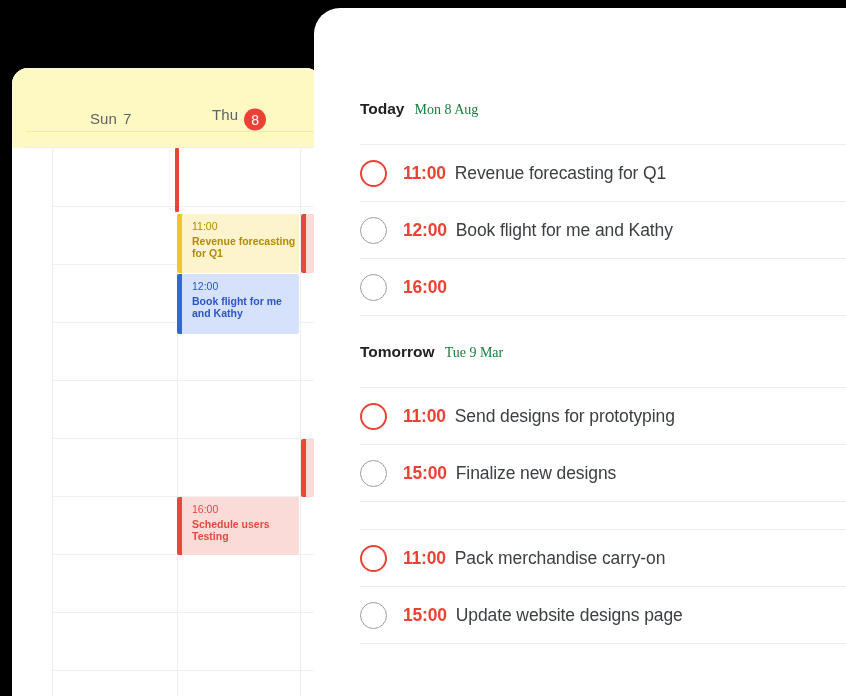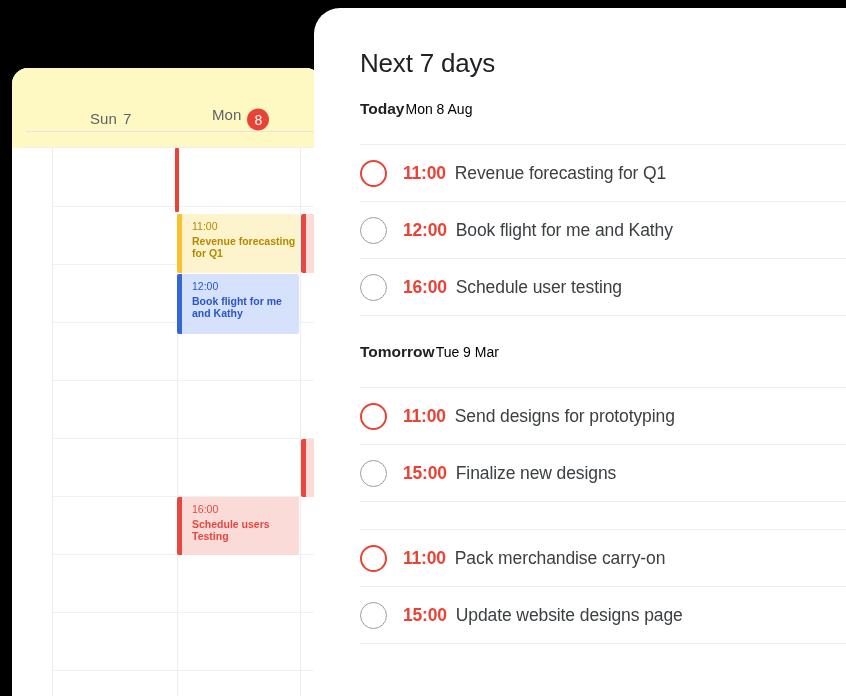--- a/index.html
+++ b/index.html
@@ -155,22 +155,23 @@
     padding: 0 0 0 46px;
     height: 44px;
   }
   .day-head .dayname {
     font-size: 15.5px;
     font-weight: bold;
     color: #202124;
   }
   .day-head .daydate {
     font-size: 14px;
-    color: #000000;
-    margin-left: 1px;
+    color: #15803d;
+    margin-left: 10px;
+    font-family: Liberation Serif, serif;
   }
 
   .task-row {
     position: relative;
     display: flex;
     align-items: center;
     height: 57px;
     margin-left: 46px;
     border-top: 1px solid #ededed;
   }
@@ -212,21 +213,21 @@
 
 <div id="stage">
 
   <div id="calendar-card">
 
     <div class="cal-header">
       <div class="cal-daylabel" style="left:78px;">
         <span>Sun</span><span class="daynum">7</span>
       </div>
       <div class="cal-daylabel is-today" style="left:200px;">
-        <span>Mon</span><span class="daynum">8</span>
+        <span>Thu</span><span class="daynum">8</span>
       </div>
     </div>
 
     <div class="cal-head-rule"></div>
     <div class="cal-head-rule2"></div>
 
     <div class="cal-grid">
 
       <div class="hline" style="top:58px;"></div>
       <div class="hline" style="top:116px;"></div>
@@ -266,21 +267,20 @@
 
       <div class="cal-event ev-red" style="left:289px; top:291px; width:122px; height:58px;">
         <span class="ev-time">15:00</span>
         <span class="ev-title">Finalize new designs</span>
       </div>
     </div>
   </div>
 
   <div id="agenda-panel">
 
-    <h1 class="agenda-title">Next 7 days</h1>
 
     <div class="agenda-scroll">
 
       <div class="day-group">
         <div class="day-head">
           <span class="dayname">Today</span>
           <span class="daydate">Mon 8 Aug</span>
         </div>
 
         <div class="task-row">
@@ -291,21 +291,20 @@
 
         <div class="task-row">
           <span class="task-circle"></span>
           <span class="task-time">12:00</span>
           <span class="task-text">Book flight for me and Kathy</span>
         </div>
 
         <div class="task-row">
           <span class="task-circle"></span>
           <span class="task-time">16:00</span>
-          <span class="task-text">Schedule user testing</span>
         </div>
         <div class="bottom-rule"></div>
       </div>
 
       <div class="group-spacer"></div>
 
       <div class="day-group">
         <div class="day-head">
           <span class="dayname">Tomorrow</span>
           <span class="daydate">Tue 9 Mar</span>

